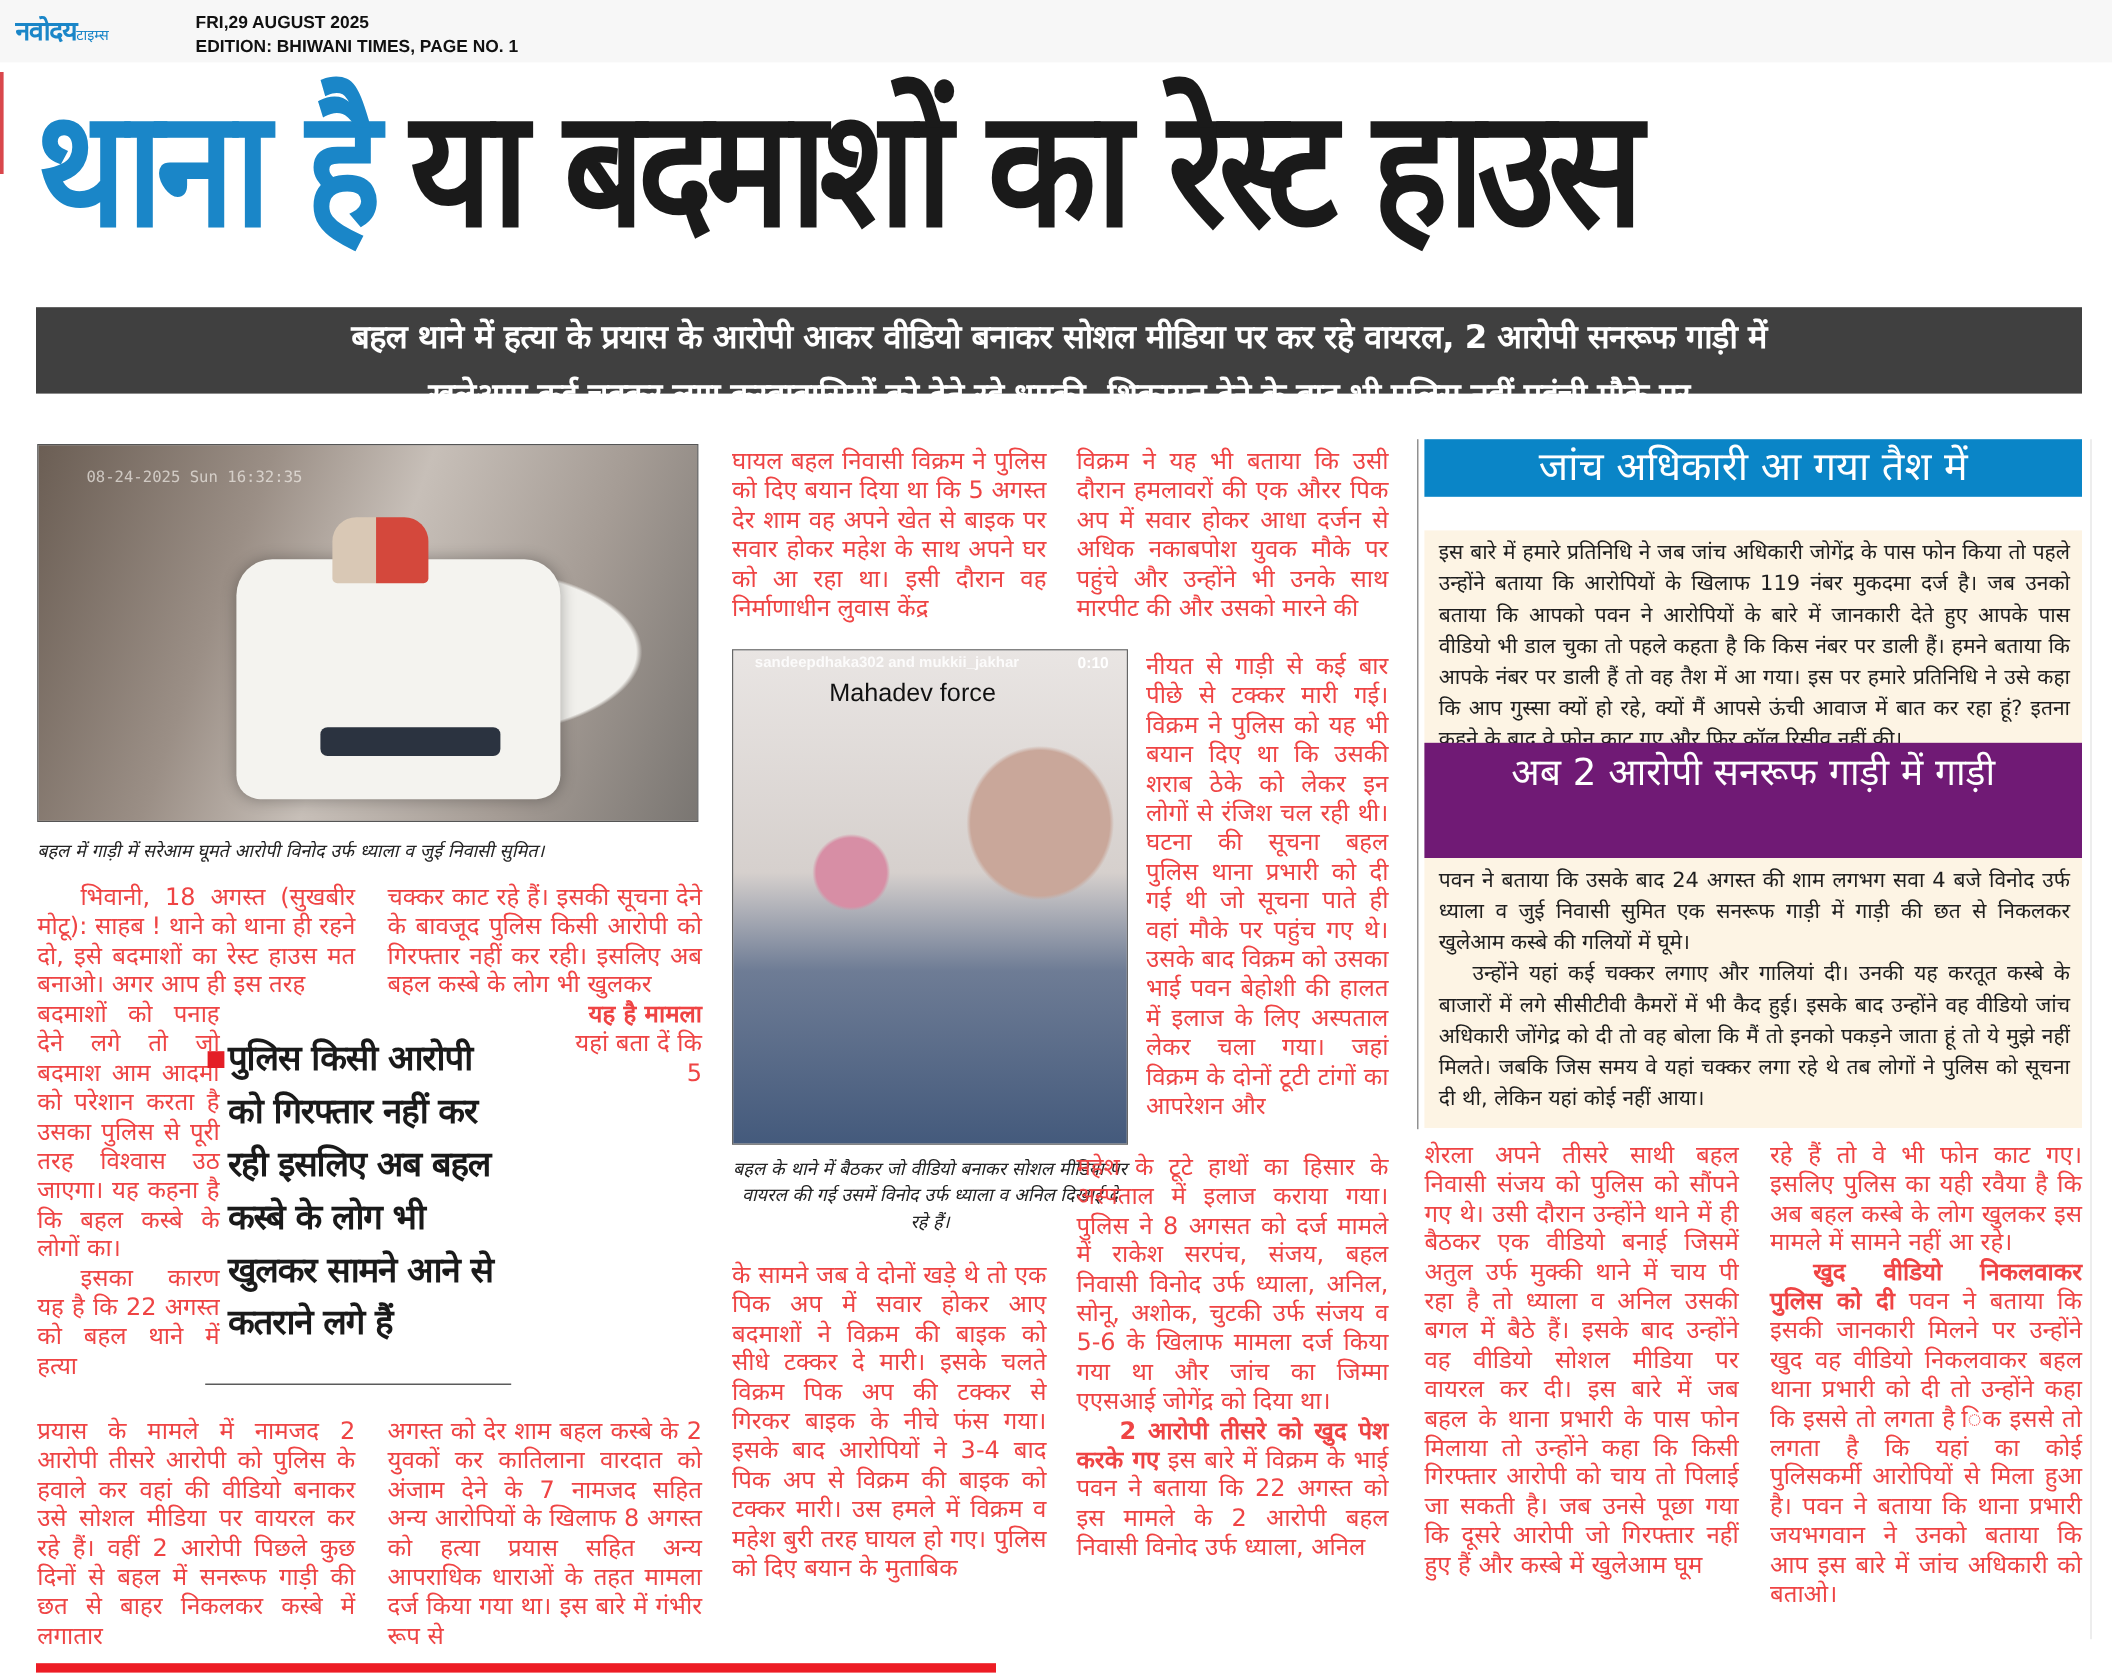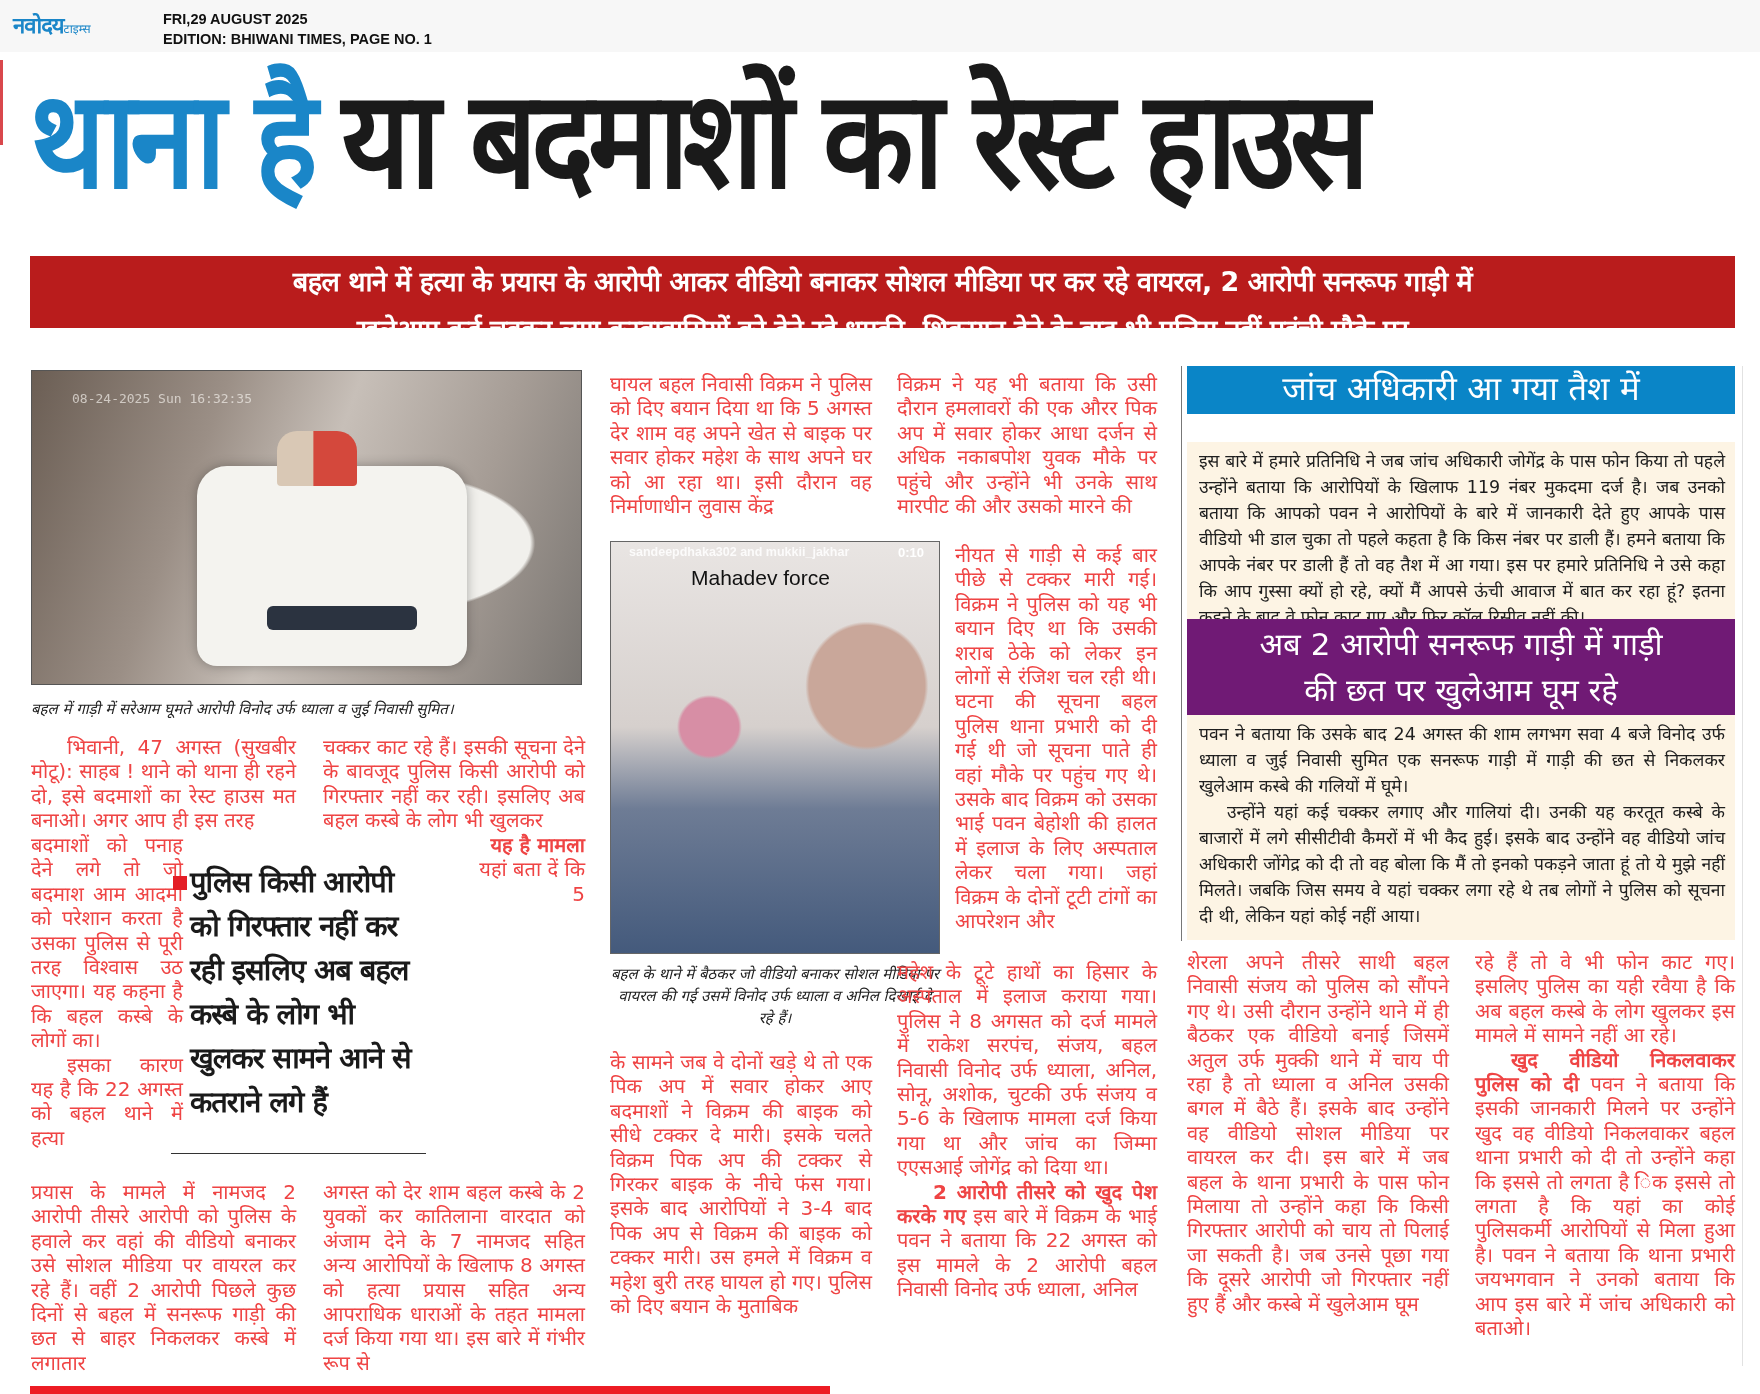--- a/index.html
+++ b/index.html
@@ -10,21 +10,21 @@
   .logo { position: absolute; left: 13px; top: 9px; font-family: "DejaVu Sans", sans-serif; font-weight: bold; color: #1a86c8; font-size: 22px; letter-spacing: -1px; text-align: center; }
   .logo small { font-size: 12px; font-weight: normal; letter-spacing: 0; }
   .edition { position: absolute; left: 163px; top: 9px; font-family: "Liberation Sans", sans-serif; font-weight: bold; font-size: 14.5px; line-height: 20px; color: #111; }
 
   .left-rule { position: absolute; left: 0; top: 60px; width: 3px; height: 85px; background: #d9474c; }
 
   .headline { position: absolute; left: 30px; top: 70px; width: 1720px; height: 140px; display: flex; align-items: center; font-family: "DejaVu Sans", sans-serif; font-weight: bold; font-size: 118px; letter-spacing: -6px; line-height: 1; white-space: nowrap; transform: scaleY(1.15); transform-origin: left center; }
   .headline .blue { color: #1a86c8; margin-right: 30px; }
   .headline .black { color: #1a1a1a; }
 
-  .subhead { position: absolute; left: 30px; top: 256px; width: 1705px; height: 72px; background: #b91c1c; color: #fff; font-weight: bold; font-size: 27px; line-height: 48px; text-align: center; padding-top: 2px; letter-spacing: -0.5px; }
+  .subhead { position: absolute; left: 30px; top: 256px; width: 1705px; height: 72px; background: #404040; color: #fff; font-weight: bold; font-size: 27px; line-height: 48px; text-align: center; padding-top: 2px; letter-spacing: -0.5px; }
 
   .col { position: absolute; font-size: 20px; line-height: 24.4px; text-align: justify; color: #ef4444; }
   .col p { text-indent: 1.8em; }
   .col p.noindent { text-indent: 0; }
 
   .photo1 { position: absolute; left: 31px; top: 370px; width: 551px; height: 315px; background:
       radial-gradient(ellipse at 65% 55%, #f1f0ec 0 28%, transparent 29%),
       linear-gradient(110deg, #6b5e54 0%, #9b8f86 30%, #c7bfb8 50%, #a59c95 75%, #7a7672 100%);
       border: 1px solid #555; overflow: hidden; }
   .photo1 .car { position: absolute; left: 165px; top: 95px; width: 270px; height: 200px; background: #f4f3ef; border-radius: 30px 30px 20px 20px; box-shadow: 0 0 12px rgba(0,0,0,.3); }
@@ -82,21 +82,21 @@
 
 <div class="photo1">
   <div class="stamp">08-24-2025 Sun 16:32:35</div>
   <div class="car"></div>
   <div class="people"></div>
   <div class="grille"></div>
 </div>
 <div class="caption1">बहल में गाड़ी में सरेआम घूमते आरोपी विनोद उर्फ ध्याला व जुई निवासी सुमित।</div>
 
 <div class="col" style="left:31px; top:735px; width:265px;">
-  <p>भिवानी, 47 अगस्त (सुखबीर मोटू): साहब ! थाने को थाना ही रहने दो, इसे बदमाशों का रेस्ट हाउस मत बनाओ। अगर आप ही इस तरह</p>
+  <p>भिवानी, 18 अगस्त (सुखबीर मोटू): साहब ! थाने को थाना ही रहने दो, इसे बदमाशों का रेस्ट हाउस मत बनाओ। अगर आप ही इस तरह</p>
 </div>
 <div class="col" style="left:31px; top:833px; width:152px;">
   <p class="noindent">बदमाशों को पनाह देने लगे तो जो बदमाश आम आदमी को परेशान करता है उसका पुलिस से पूरी तरह विश्वास उठ जाएगा। यह कहना है कि बहल कस्बे के लोगों का।</p>
   <p>इसका कारण यह है कि 22 अगस्त को बहल थाने में हत्या</p>
 </div>
 <div class="col" style="left:31px; top:1180px; width:265px;">
   <p class="noindent">प्रयास के मामले में नामजद 2 आरोपी तीसरे आरोपी को पुलिस के हवाले कर वहां की वीडियो बनाकर उसे सोशल मीडिया पर वायरल कर रहे हैं। वहीं 2 आरोपी पिछले कुछ दिनों से बहल में सनरूफ गाड़ी की छत से बाहर निकलकर कस्बे में लगातार</p>
 </div>
 
 <div class="col" style="left:323px; top:735px; width:262px;">
@@ -138,21 +138,20 @@
   <p><b>2 आरोपी तीसरे को खुद पेश करके गए</b> <span>इस बारे में विक्रम के भाई पवन ने बताया कि 22 अगस्त को इस मामले के 2 आरोपी बहल निवासी विनोद उर्फ ध्याला, अनिल</span></p>
 </div>
 
 <div class="vrule"></div>
 <div class="sidebar-blue">जांच अधिकारी आ गया तैश में</div>
 <div class="sidebar-box box1">
   <p>इस बारे में हमारे प्रतिनिधि ने जब जांच अधिकारी जोगेंद्र के पास फोन किया तो पहले उन्होंने बताया कि आरोपियों के खिलाफ 119 नंबर मुकदमा दर्ज है। जब उनको बताया कि आपको पवन ने आरोपियों के बारे में जानकारी देते हुए आपके पास वीडियो भी डाल चुका तो पहले कहता है कि किस नंबर पर डाली हैं। हमने बताया कि आपके नंबर पर डाली हैं तो वह तैश में आ गया। इस पर हमारे प्रतिनिधि ने उसे कहा कि आप गुस्सा क्यों हो रहे, क्यों मैं आपसे ऊंची आवाज में बात कर रहा हूं? इतना कहने के बाद वे फोन काट गए और फिर कॉल रिसीव नहीं की।</p>
 </div>
 <div class="sidebar-red">
   <div>अब 2 आरोपी सनरूफ गाड़ी में गाड़ी</div>
-  <div>की छत पर खुलेआम घूम रहे</div>
 </div>
 <div class="sidebar-box box2">
   <p class="noindent">पवन ने बताया कि उसके बाद 24 अगस्त की शाम लगभग सवा 4 बजे विनोद उर्फ ध्याला व जुई निवासी सुमित एक सनरूफ गाड़ी में गाड़ी की छत से निकलकर खुलेआम कस्बे की गलियों में घूमे।</p>
   <p>उन्होंने यहां कई चक्कर लगाए और गालियां दी। उनकी यह करतूत कस्बे के बाजारों में लगे सीसीटीवी कैमरों में भी कैद हुई। इसके बाद उन्होंने वह वीडियो जांच अधिकारी जोंगेद्र को दी तो वह बोला कि मैं तो इनको पकड़ने जाता हूं तो ये मुझे नहीं मिलते। जबकि जिस समय वे यहां चक्कर लगा रहे थे तब लोगों ने पुलिस को सूचना दी थी, लेकिन यहां कोई नहीं आया।</p>
 </div>
 
 <div class="col" style="left:1187px; top:950px; width:262px;">
   <p class="noindent">शेरला अपने तीसरे साथी बहल निवासी संजय को पुलिस को सौंपने गए थे। उसी दौरान उन्होंने थाने में ही बैठकर एक वीडियो बनाई जिसमें अतुल उर्फ मुक्की थाने में चाय पी रहा है तो ध्याला व अनिल उसकी बगल में बैठे हैं। इसके बाद उन्होंने वह वीडियो सोशल मीडिया पर वायरल कर दी। इस बारे में जब बहल के थाना प्रभारी के पास फोन मिलाया तो उन्होंने कहा कि किसी गिरफ्तार आरोपी को चाय तो पिलाई जा सकती है। जब उनसे पूछा गया कि दूसरे आरोपी जो गिरफ्तार नहीं हुए हैं और कस्बे में खुलेआम घूम</p>
 </div>
 

